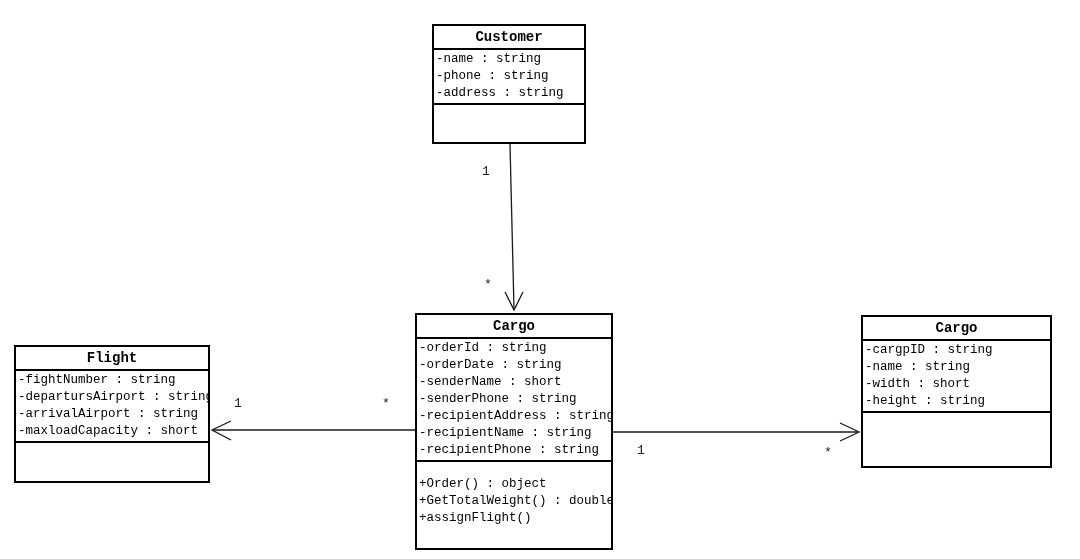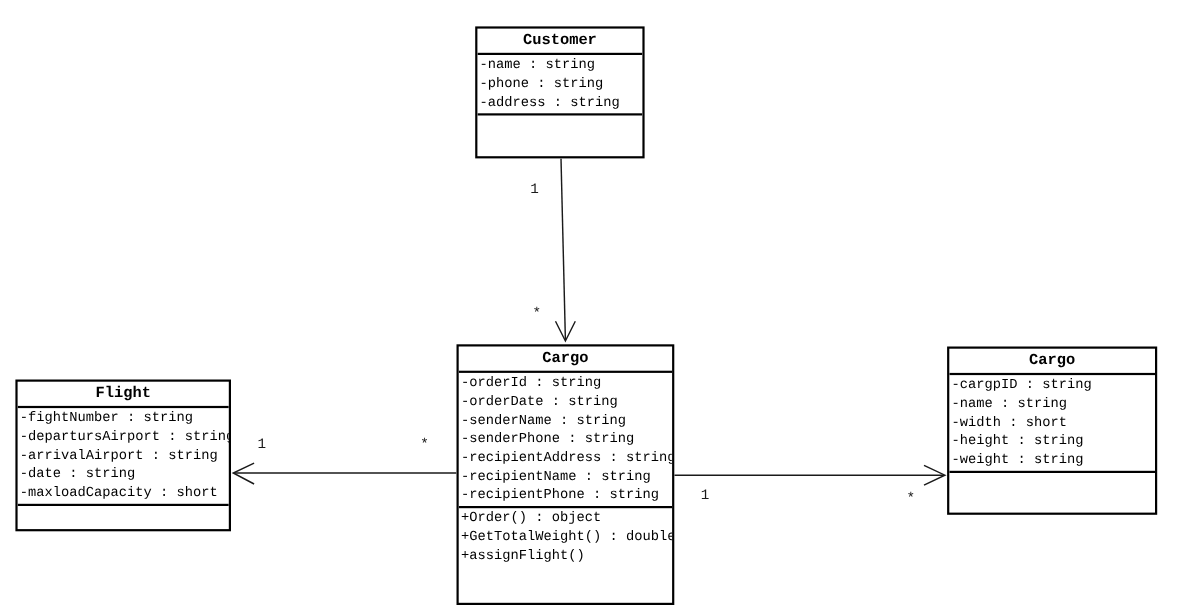--- a/index.html
+++ b/index.html
@@ -44,21 +44,21 @@
     border-bottom: 2px solid #000000;
     padding: 1px 2px;
   }
   .uml-row {
     font-size: 12.5px;
     line-height: 17px;
     white-space: nowrap;
   }
   .uml-methods {
     flex: 1;
-    padding: 1px 2px;
+    padding: 14px 2px;
     min-height: 18px;
   }
   .mult {
     position: absolute;
     font-size: 13px;
     line-height: 14px;
     color: #1a1a1a;
   }
 </style>
 </head>
@@ -92,53 +92,51 @@
       <div class="uml-row">-address : string</div>
     </div>
     <div class="uml-methods"></div>
   </div>
 
   <div class="uml-class" style="left:415px; top:313px; width:198px; height:237px;">
     <div class="uml-title">Cargo</div>
     <div class="uml-attrs">
       <div class="uml-row">-orderId : string</div>
       <div class="uml-row">-orderDate : string</div>
-      <div class="uml-row">-senderName : string</div>
+      <div class="uml-row">-senderName : short</div>
       <div class="uml-row">-senderPhone : string</div>
       <div class="uml-row">-recipientAddress : string</div>
       <div class="uml-row">-recipientName : string</div>
       <div class="uml-row">-recipientPhone : string</div>
     </div>
     <div class="uml-methods">
       <div class="uml-row">+Order() : object</div>
       <div class="uml-row">+GetTotalWeight() : double</div>
       <div class="uml-row">+assignFlight()</div>
     </div>
   </div>
 
   <div class="uml-class" style="left:14px; top:345px; width:196px; height:138px;">
     <div class="uml-title">Flight</div>
     <div class="uml-attrs">
       <div class="uml-row">-fightNumber : string</div>
       <div class="uml-row">-departursAirport : string</div>
       <div class="uml-row">-arrivalAirport : string</div>
-      <div class="uml-row">-date : string</div>
       <div class="uml-row">-maxloadCapacity : short</div>
     </div>
     <div class="uml-methods"></div>
   </div>
 
   <div class="uml-class" style="left:861px; top:315px; width:191px; height:153px;">
     <div class="uml-title">Cargo</div>
     <div class="uml-attrs">
       <div class="uml-row">-cargpID : string</div>
       <div class="uml-row">-name : string</div>
       <div class="uml-row">-width : short</div>
       <div class="uml-row">-height : string</div>
-      <div class="uml-row">-weight : string</div>
     </div>
     <div class="uml-methods"></div>
   </div>
 
   <div class="mult" style="left:482px; top:165px;">1</div>
   <div class="mult" style="left:484px; top:278px;">*</div>
 
   <div class="mult" style="left:234px; top:397px;">1</div>
   <div class="mult" style="left:382px; top:397px;">*</div>
 

